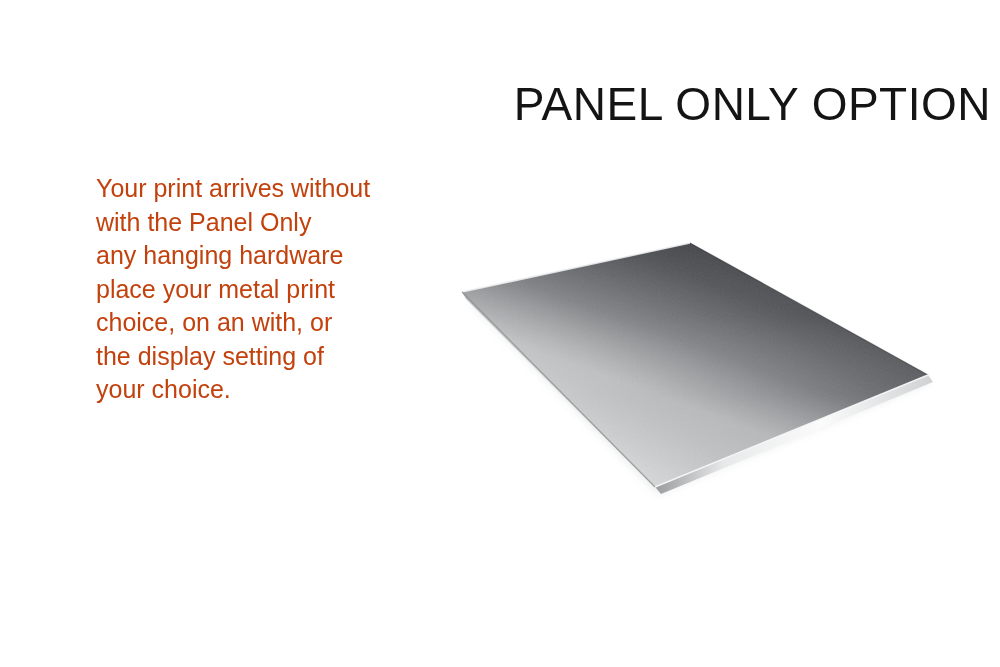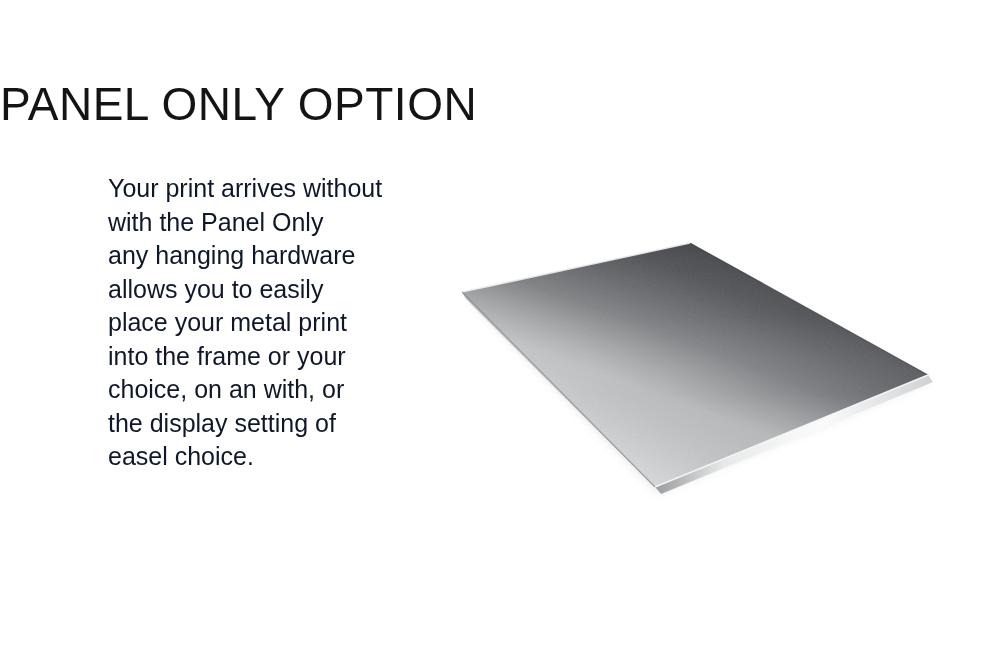--- a/index.html
+++ b/index.html
@@ -21,41 +21,41 @@
     inset: 0;
     background: #ffffff;
   }
 
   
   #slide-title {
     position: absolute;
     left: 0;
     top: 48px;
     width: 991px;
-    text-align: left;
+    text-align: right;
     font-family: "Liberation Sans", sans-serif;
     font-size: 46px;
     font-weight: 400;
     letter-spacing: 0.5px;
     color: #141414;
     line-height: 1.1;
     white-space: nowrap;
   }
 
   
   #body-copy {
     position: absolute;
-    left: 108px;
+    left: 96px;
     top: 172px;
     width: 300px;
     font-family: "Liberation Sans", sans-serif;
     font-size: 25px;
     font-weight: 400;
     line-height: 33.5px;
-    color: #0f172a;
+    color: #c2410c;
   }
   #body-copy .copy-line {
     display: block;
     white-space: nowrap;
   }
 
   
   #panel-figure {
     position: absolute;
     left: 440px;
@@ -73,26 +73,24 @@
 <body>
 
 <div id="slide">
 
   <h1 id="slide-title">PANEL ONLY OPTION</h1>
 
   <div id="body-copy">
     <span class="copy-line">Your print arrives without</span>
     <span class="copy-line">with the Panel Only</span>
     <span class="copy-line">any hanging hardware</span>
-    <span class="copy-line">allows you to easily</span>
     <span class="copy-line">place your metal print</span>
-    <span class="copy-line">into the frame or your</span>
     <span class="copy-line">choice, on an with, or</span>
     <span class="copy-line">the display setting of</span>
-    <span class="copy-line">easel choice.</span>
+    <span class="copy-line">your choice.</span>
   </div>
 
   <div id="panel-figure">
     <svg viewBox="0 0 520 280" xmlns="http://www.w3.org/2000/svg" aria-hidden="true">
       <defs>
 
         <linearGradient id="faceGrad" x1="0.06" y1="0.92" x2="0.97" y2="0.16">
           <stop offset="0.00" stop-color="#f0f1f2"></stop>
           <stop offset="0.10" stop-color="#dfe1e3"></stop>
           <stop offset="0.22" stop-color="#c4c6c8"></stop>

